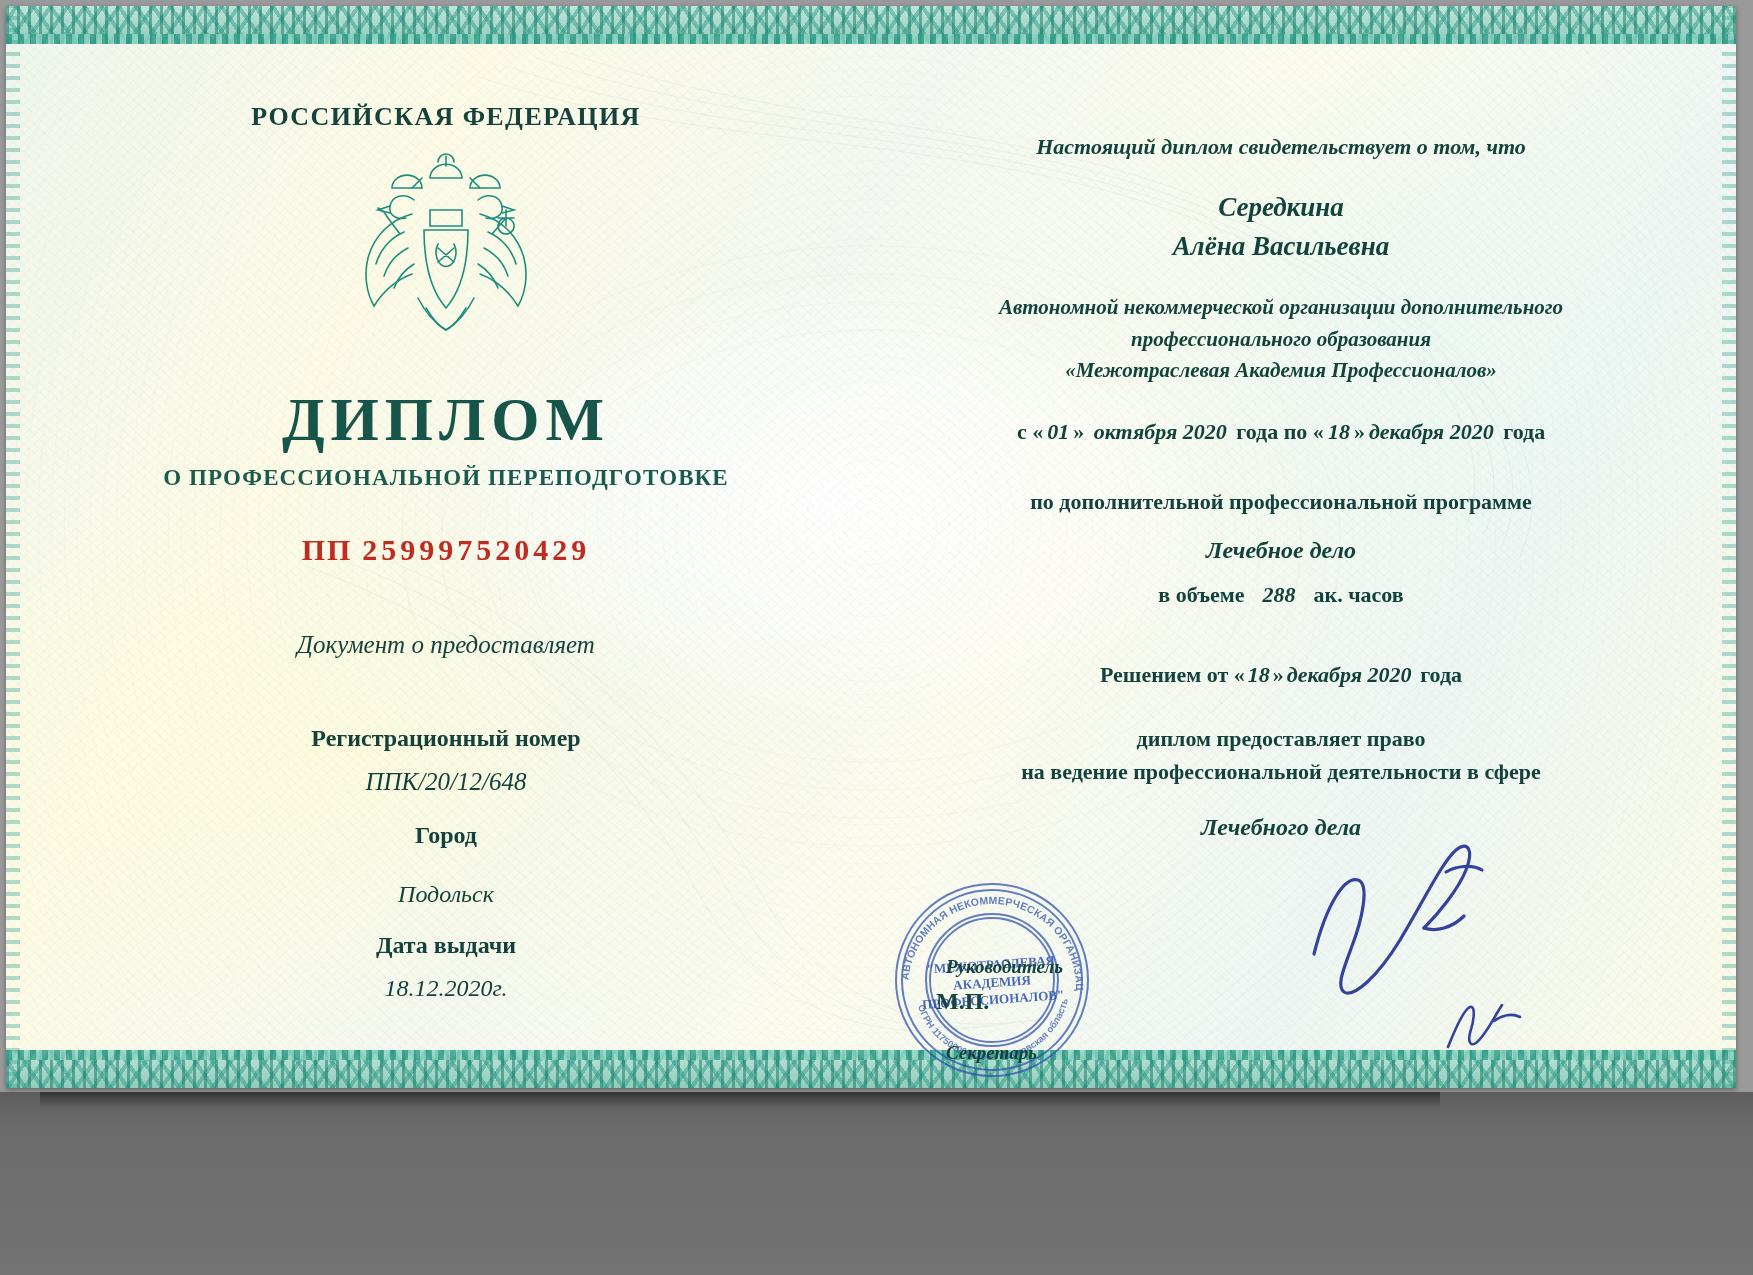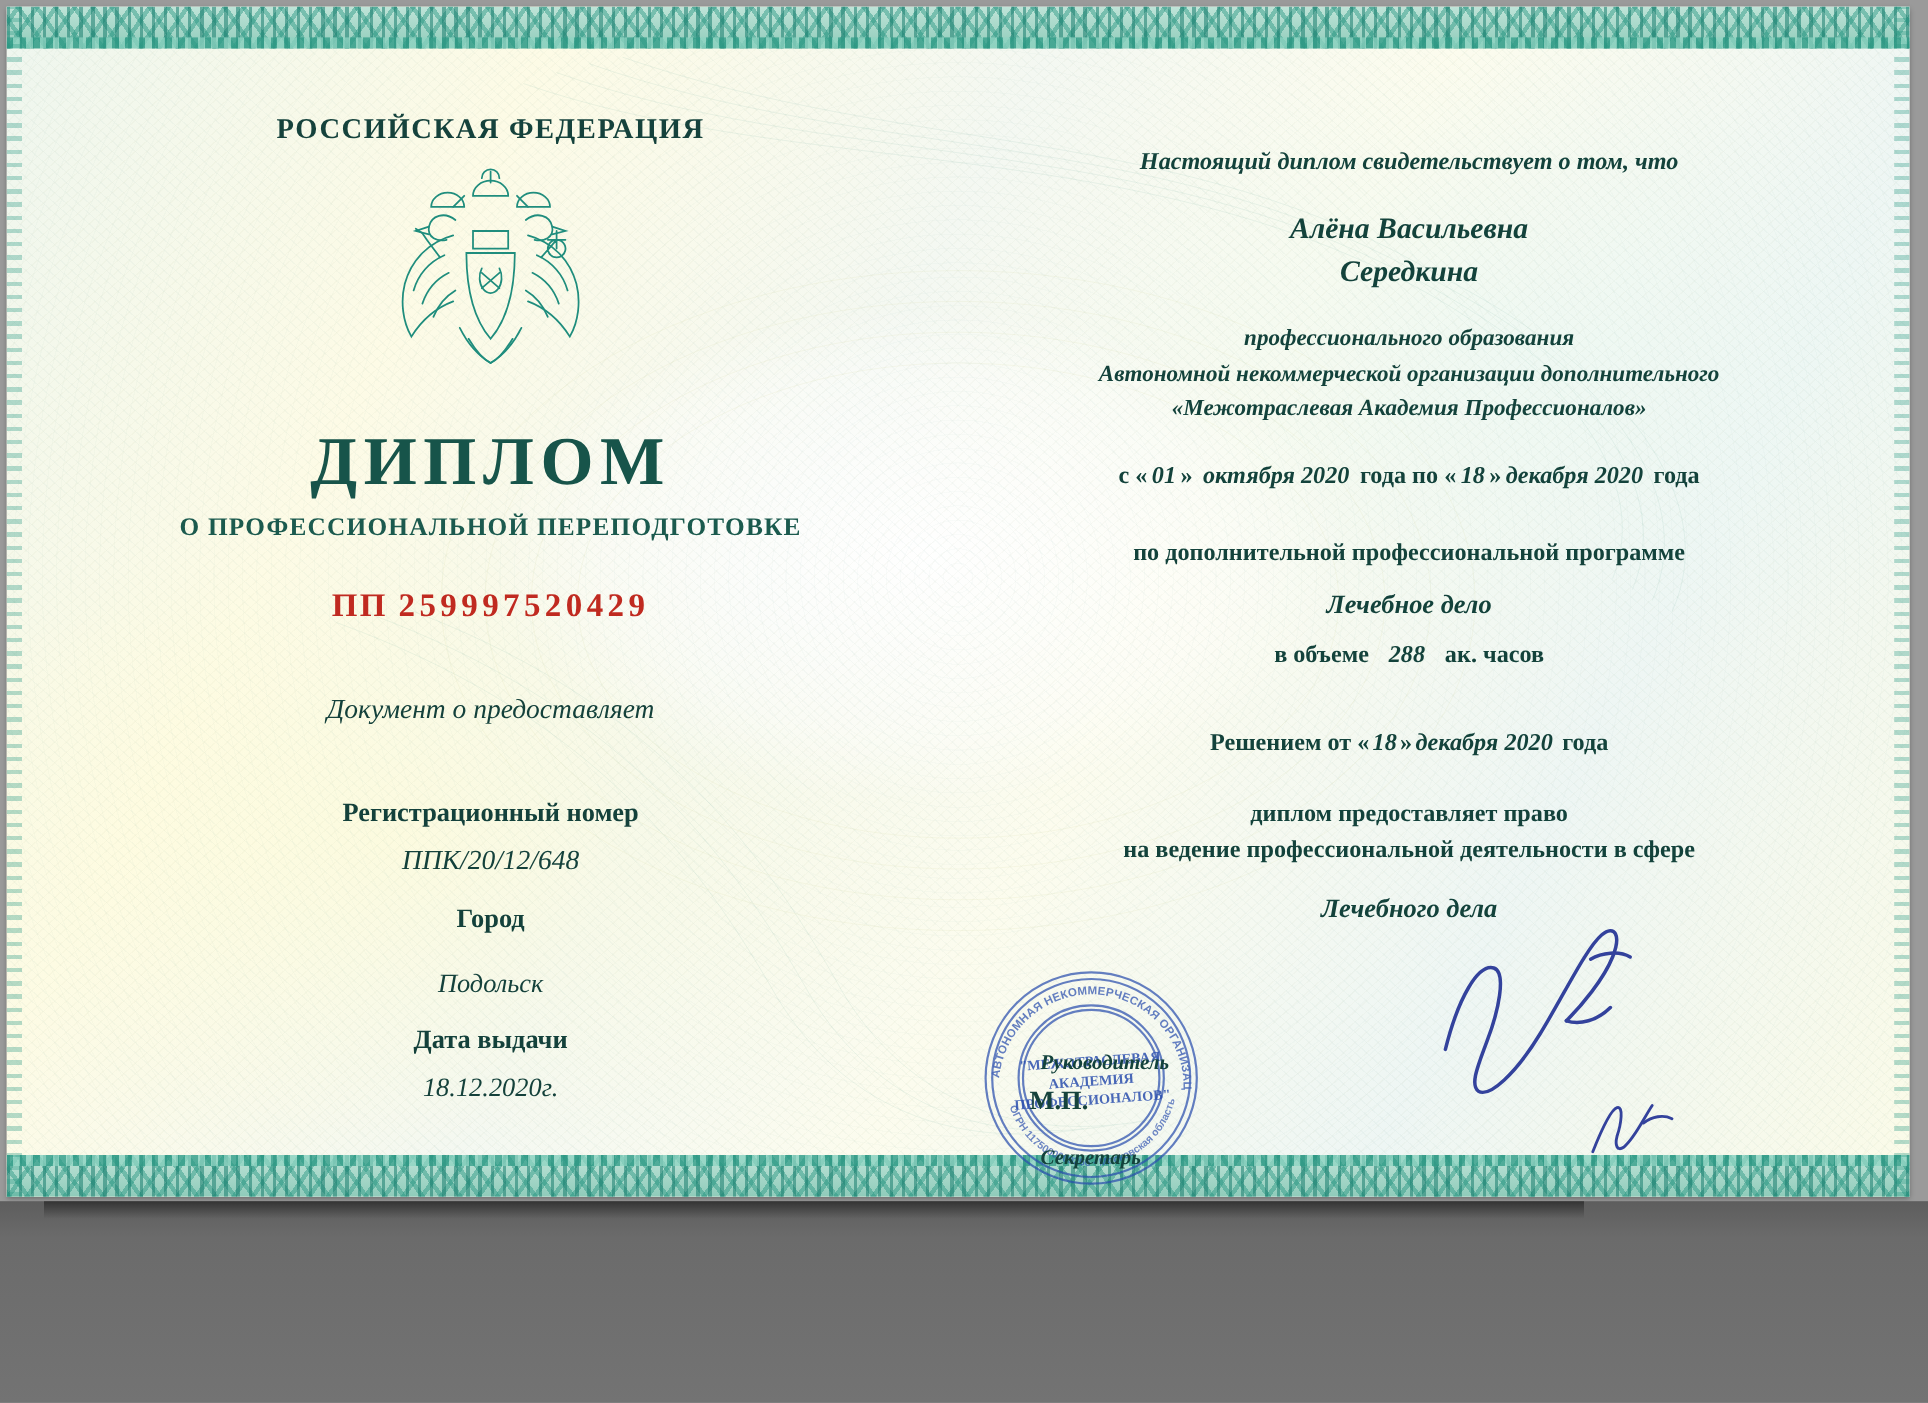--- a/index.html
+++ b/index.html
@@ -431,28 +431,28 @@
 
       <div class="date-label">Дата выдачи</div>
       <div class="date-value">18.12.2020г.</div>
     </div>
 
     <div class="right-col">
 
       <div class="r-line">Настоящий диплом свидетельствует о том, что</div>
 
       <div class="name">
+        <div>Середкина</div>
         <div>Алёна Васильевна</div>
-        <div>Середкина</div>
       </div>
 
 
       <div class="org">
+        <div>Автономной некоммерческой организации дополнительного</div>
         <div>профессионального образования</div>
-        <div>Автономной некоммерческой организации дополнительного</div>
         <div>«Межотраслевая Академия Профессионалов»</div>
       </div>
 
       <div class="period">
         <span>с «</span><span class="hand">01</span><span>»</span>
         <span class="hand">октября 2020</span>
         <span>года по «</span><span class="hand">18</span><span>»</span><span class="hand">декабря 2020</span>
         <span>года</span>
       </div>
 

